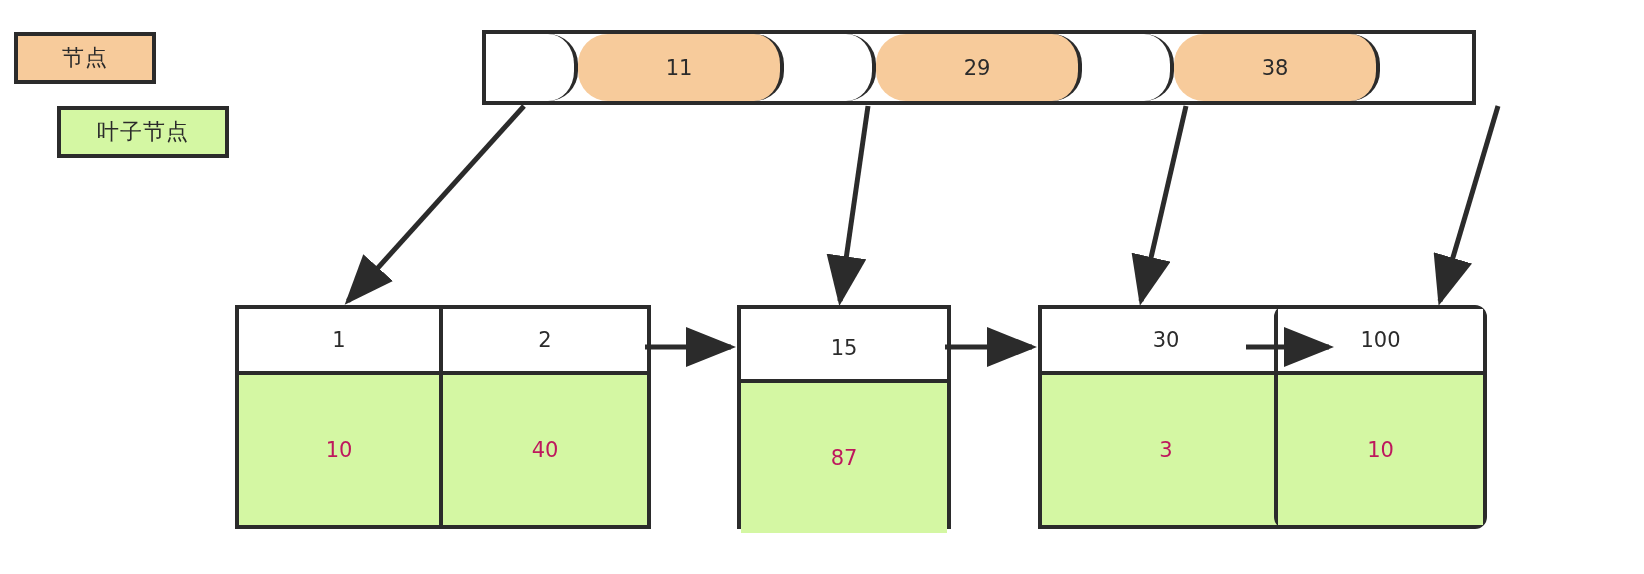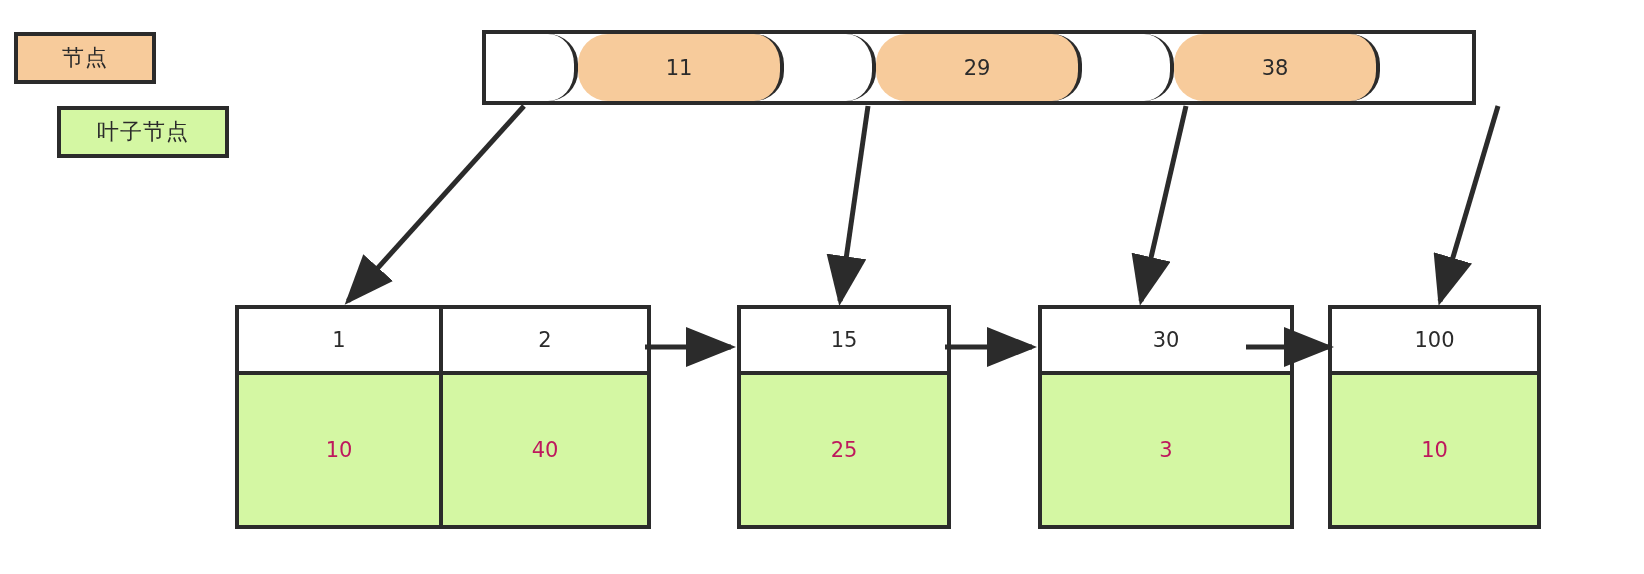--- a/index.html
+++ b/index.html
@@ -111,24 +111,24 @@
     align-items: center;
     justify-content: center;
     font-size: 21px;
     color: #be185d;
     box-sizing: border-box;
   }
 
   #leaf-0 { left: 235px; }
   #leaf-0 .leaf-col { width: 204px; }
   #leaf-1 { left: 737px; }
-  #leaf-1 .leaf-col { width: 206px; }
+  #leaf-1 .leaf-col { width: 206px; margin-top: 8px; }
   #leaf-2 { left: 1038px; }
   #leaf-2 .leaf-col { width: 248px; }
-  #leaf-3 { left: 1328px; }
+  #leaf-3 { left: 1274px; border-radius: 12px; }
   #leaf-3 .leaf-col { width: 205px; }
 
   
   #arrows {
     position: absolute;
     left: 0;
     top: 0;
     width: 1644px;
     height: 574px;
     pointer-events: none;
@@ -177,21 +177,21 @@
     </div>
     <div class="leaf-col">
       <div class="leaf-key">2</div>
       <div class="leaf-val">40</div>
     </div>
   </div>
 
   <div class="leaf" id="leaf-1">
     <div class="leaf-col">
       <div class="leaf-key">15</div>
-      <div class="leaf-val">25</div>
+      <div class="leaf-val">87</div>
     </div>
   </div>
 
   <div class="leaf" id="leaf-2">
     <div class="leaf-col">
       <div class="leaf-key">30</div>
       <div class="leaf-val">3</div>
     </div>
   </div>
 

